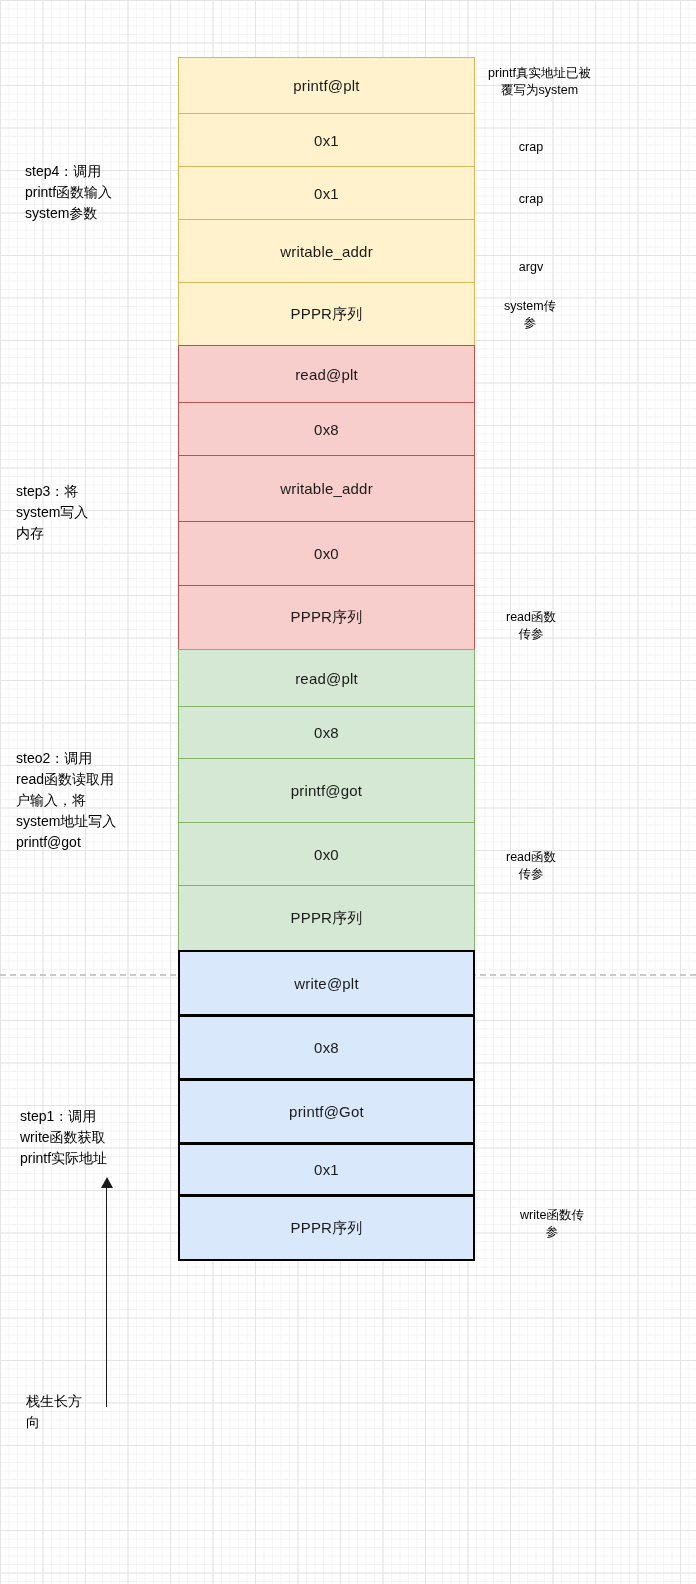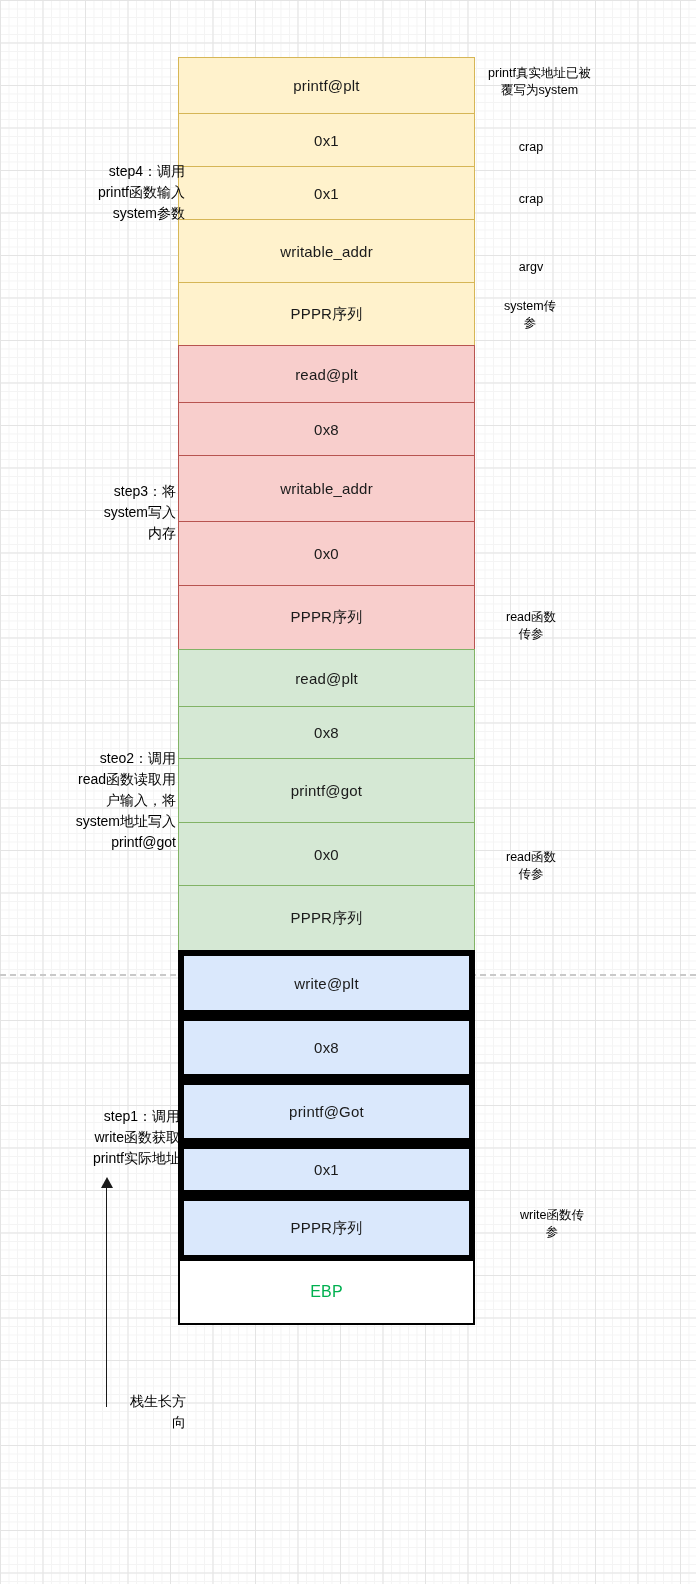--- a/index.html
+++ b/index.html
@@ -25,25 +25,25 @@
   .row{
     box-sizing:border-box;width:297px;
     display:flex;align-items:center;justify-content:center;
     font-size:15px;letter-spacing:.2px;
     margin-top:-1px;
   }
   .row:first-child{margin-top:0;}
   .sec-yellow{background:#fff2cc;border:1px solid #d6b656;}
   .sec-red{background:#f8cecc;border:1px solid #b85450;}
   .sec-green{background:#d5e8d4;border:1px solid #82b366;}
-  .sec-blue{background:#dae8fc;border:6px solid #000000;}
+  .sec-blue{background:#dae8fc;border:2px solid #000000;}
   .sec-white{background:#ffffff;border:2px solid #000000;margin-top:-2px;}
   .ebp-text{color:#00b050;font-size:16px;}
   .side-label{
-    position:absolute;text-align:right;white-space:pre-line;
+    position:absolute;text-align:left;white-space:pre-line;
     font-size:14px;line-height:21px;color:#000;z-index:2;
   }
   .note{
     position:absolute;text-align:center;white-space:pre-line;
     font-size:12.5px;line-height:17px;color:#000;z-index:2;
   }
   .arrow-line{
     position:absolute;left:106px;top:1186px;height:221px;width:0;
     border-left:1.5px solid #1a1a1a;z-index:2;
   }
@@ -76,21 +76,20 @@
   <div class="row sec-green" style="height:65px">printf@got</div>
   <div class="row sec-green" style="height:64px">0x0</div>
   <div class="row sec-green" style="height:66px">PPPR序列</div>
 
   <div class="row sec-blue" style="height:66px">write@plt</div>
   <div class="row sec-blue" style="height:65px">0x8</div>
   <div class="row sec-blue" style="height:65px">printf@Got</div>
   <div class="row sec-blue" style="height:53px">0x1</div>
   <div class="row sec-blue" style="height:66px">PPPR序列</div>
 
-  <div class="row sec-white ebp-text" style="height:66px">EBP</div>
 </div>
 
 <div class="side-label" style="left:25px;top:161px;width:160px">step4：调用
 printf函数输入
 system参数</div>
 <div class="side-label" style="left:16px;top:481px;width:160px">step3：将
 system写入
 内存</div>
 <div class="side-label" style="left:16px;top:748px;width:160px">steo2：调用
 read函数读取用

